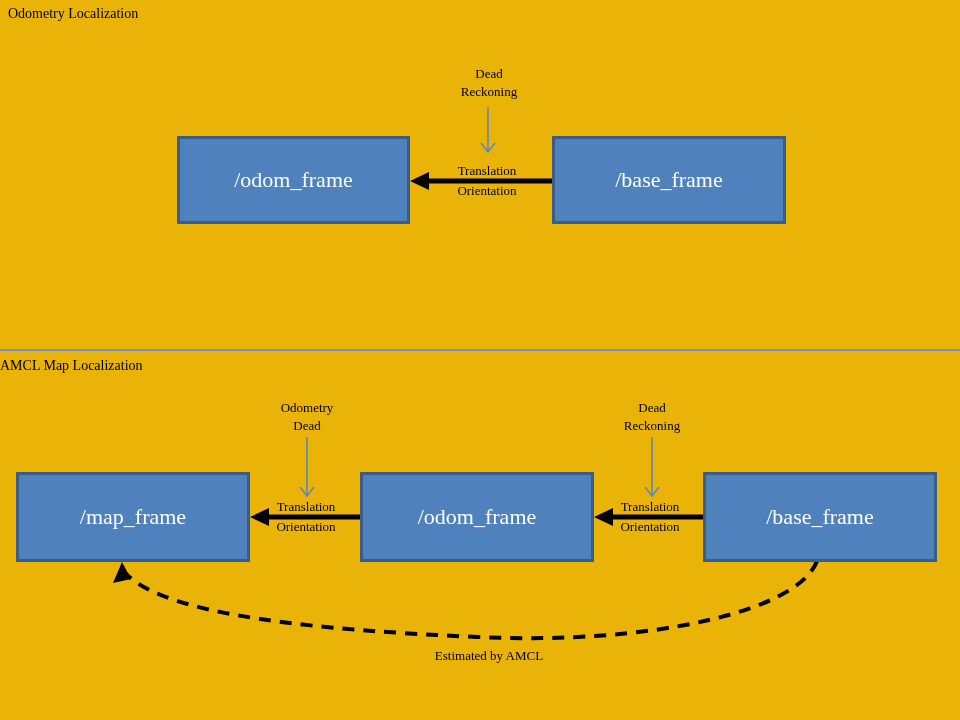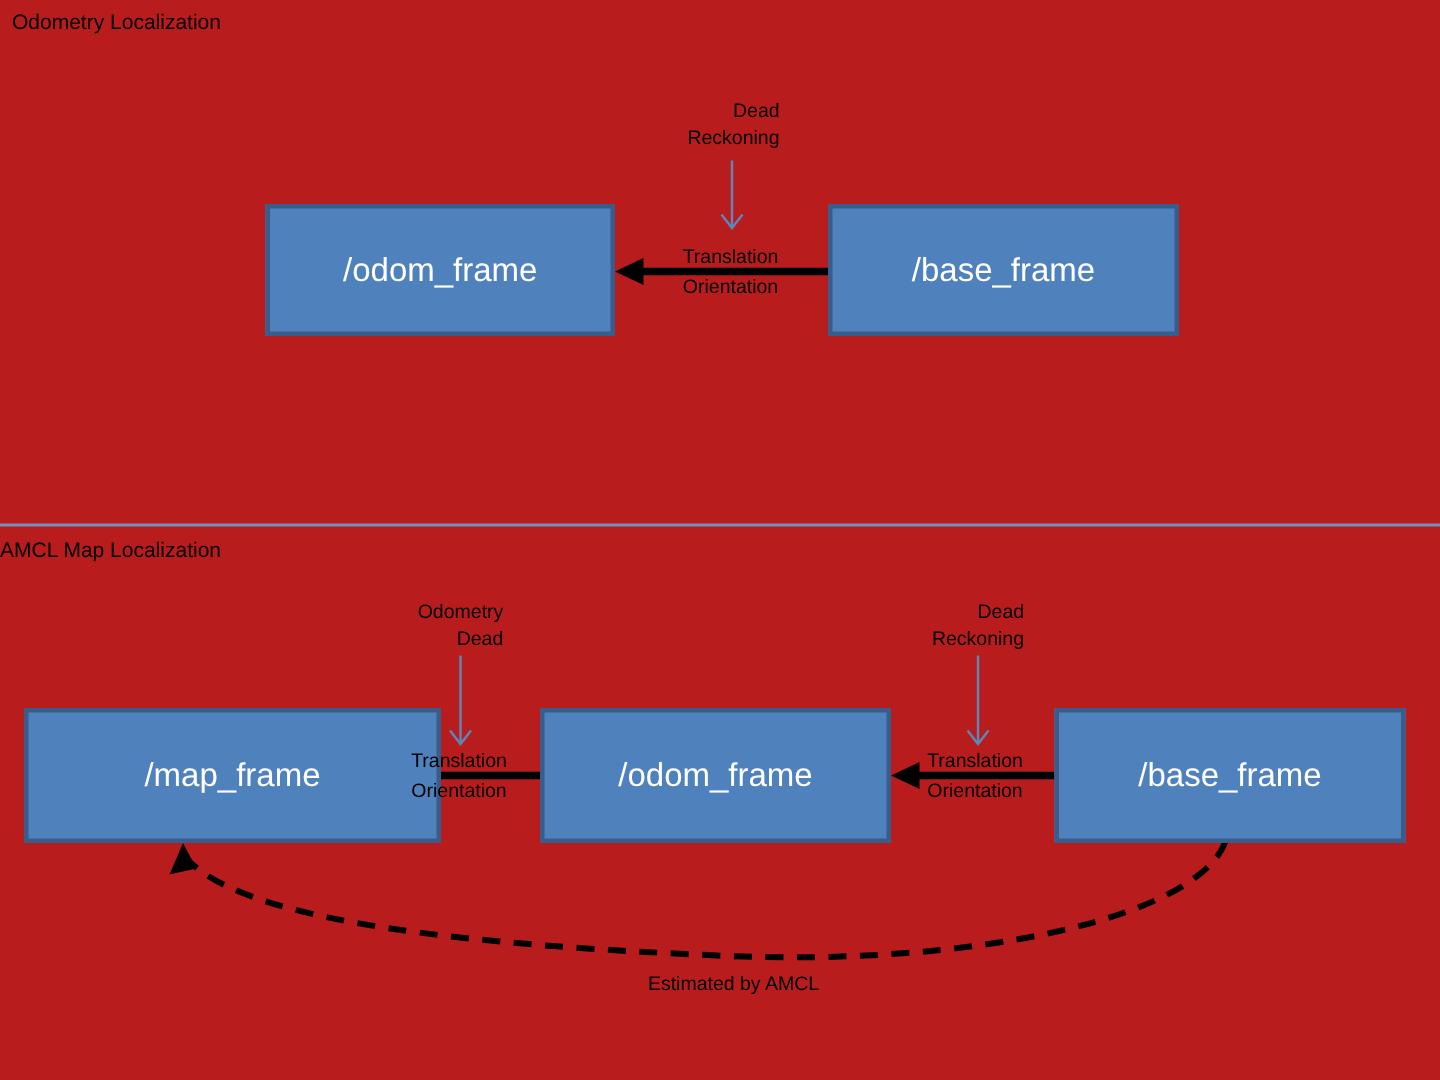--- a/index.html
+++ b/index.html
@@ -1,32 +1,32 @@
 <!DOCTYPE html>
 <html><head>
 <meta charset="utf-8">
 <style>
   html,body{margin:0;padding:0;background:#ffffff;}
   .page{
     position:relative;width:960px;height:720px;overflow:hidden;
-    background:#b91c1c;font-family:Liberation Sans, sans-serif;color:#000;
+    background:#eab308;font-family:Liberation Serif, serif;color:#000;
   }
   .arrows{position:absolute;left:0;top:0;width:960px;height:720px;z-index:1;}
   .section-title{position:absolute;font-size:14px;color:#000;z-index:3;letter-spacing:0px;}
   .node{
     position:absolute;background:#4f81bd;border:3px solid #385d8a;
     color:#ffffff;display:flex;align-items:center;justify-content:center;
     font-size:22px;z-index:2;box-sizing:border-box;
   }
   .edge-lbl{
     position:absolute;font-size:13px;color:#000;transform:translateX(-50%);
     white-space:nowrap;z-index:3;line-height:15px;text-align:center;
   }
   .ann{
-    position:absolute;font-size:13px;color:#000;text-align:right;
+    position:absolute;font-size:13px;color:#000;text-align:center;
     transform:translateX(-50%);line-height:18px;z-index:3;white-space:nowrap;
   }
   .divider{position:absolute;left:0;top:349px;width:960px;height:0;
     border-top:2px solid #7094c0;z-index:1;}
   .curve-lbl{
     position:absolute;font-size:13px;color:#000;transform:translateX(-50%);
     z-index:3;white-space:nowrap;
   }
 </style>
 </head>
@@ -81,21 +81,21 @@
     <div>Reckoning</div>
   </div>
 
   <div class="edge-lbl" style="left:487px;top:163px;">Translation</div>
   <div class="edge-lbl" style="left:487px;top:183px;">Orientation</div>
 
   <div class="divider"></div>
 
   <div class="section-title" style="left:0;top:358px;">AMCL Map Localization</div>
 
-  <div class="node" style="left:16px;top:472px;width:278px;height:90px;">/map_frame</div>
+  <div class="node" style="left:16px;top:472px;width:234px;height:90px;">/map_frame</div>
   <div class="node" style="left:360px;top:472px;width:234px;height:90px;">/odom_frame</div>
   <div class="node" style="left:703px;top:472px;width:234px;height:90px;">/base_frame</div>
 
   <div class="ann" style="left:307px;top:399px;">
     <div>Odometry</div>
     <div>Dead</div>
   </div>
   <div class="ann" style="left:652px;top:399px;">
     <div>Dead</div>
     <div>Reckoning</div>

